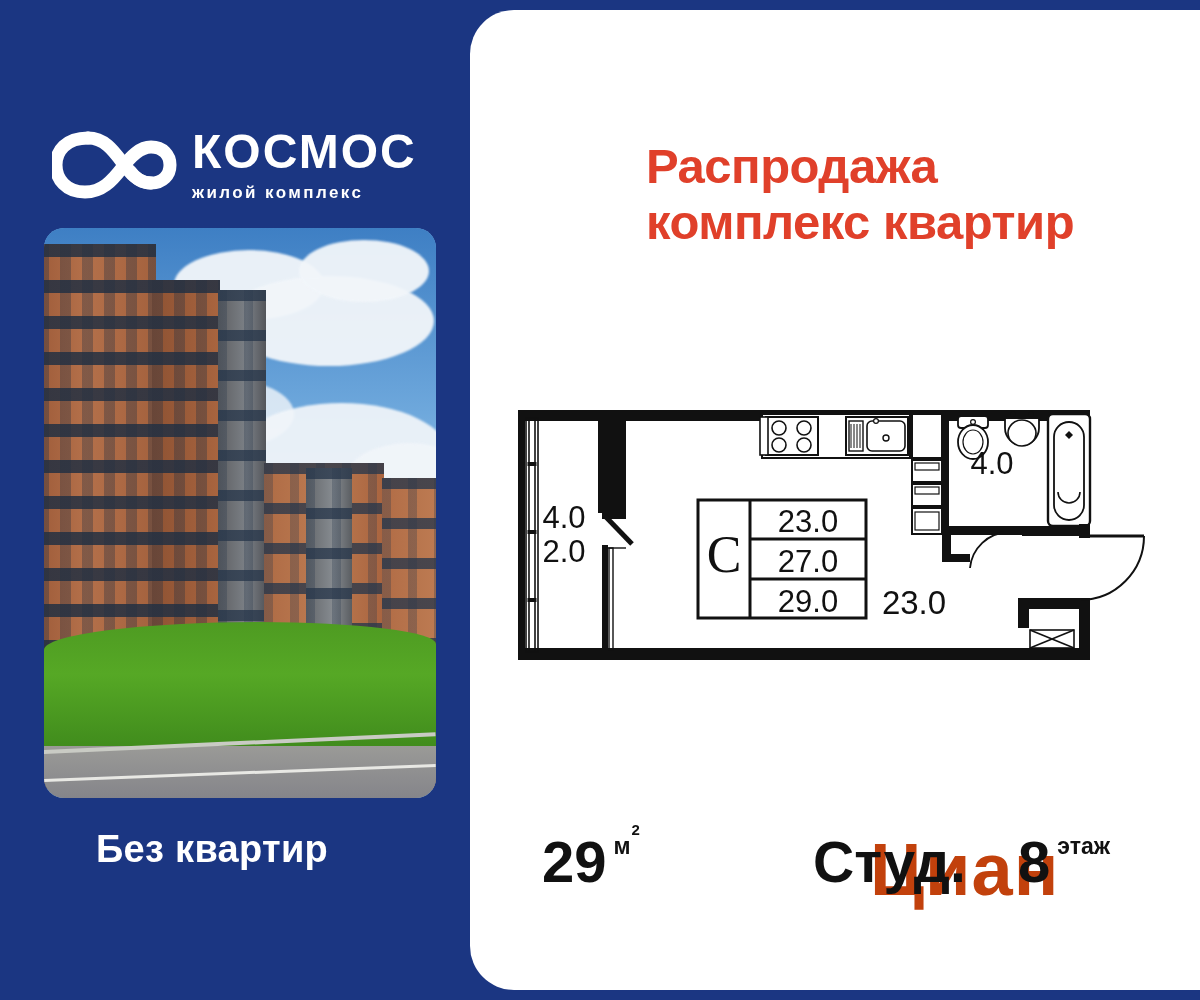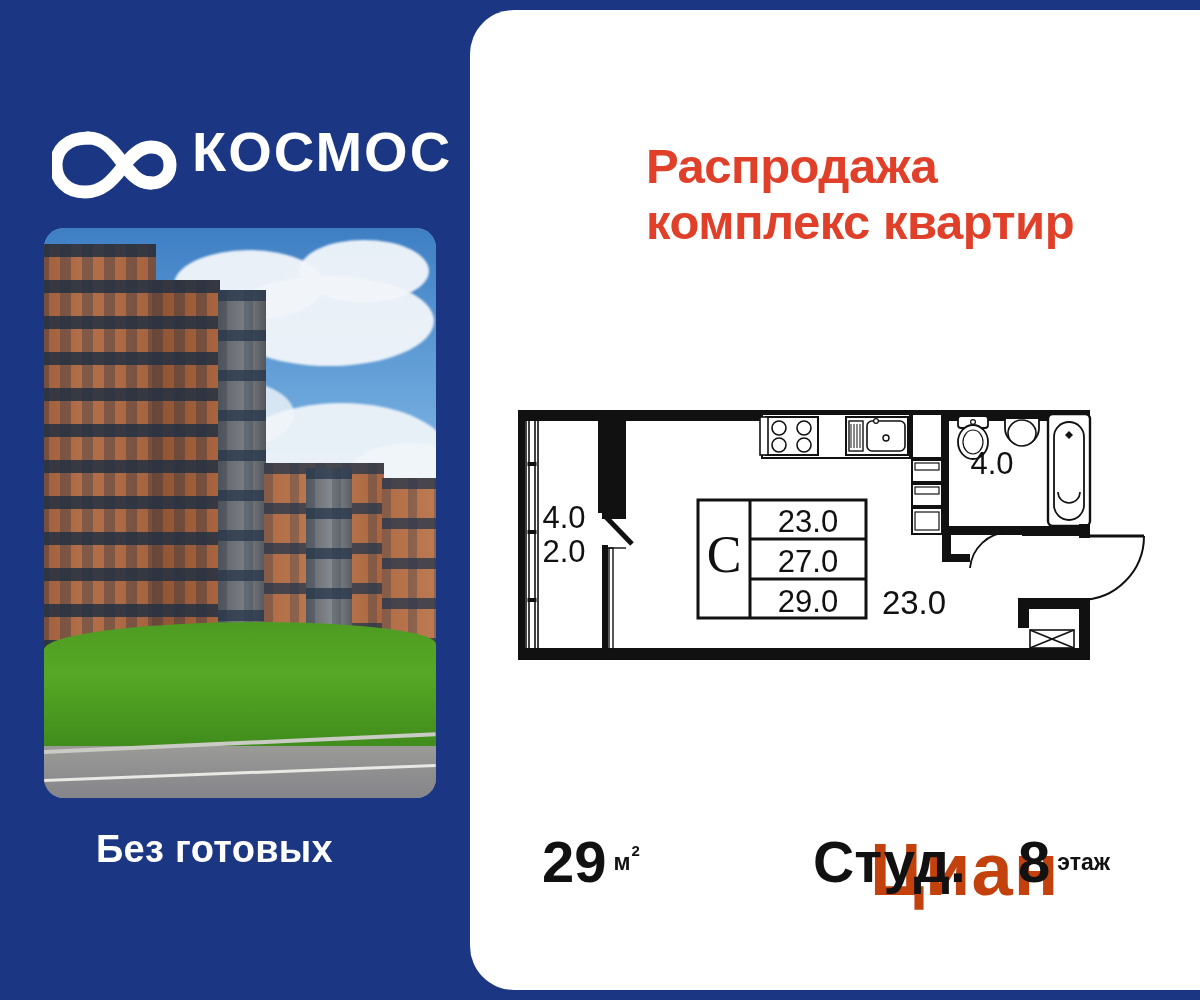--- a/index.html
+++ b/index.html
@@ -20,21 +20,21 @@
   .logo-row{
     position:absolute;left:52px;top:122px;width:400px;height:92px;
   }
   .logo-mark{
     position:absolute;left:0;top:4px;width:126px;height:78px;
   }
   .logo-text{
     position:absolute;left:140px;top:4px;
   }
   .logo-title{
-    color:#ffffff;font-size:56px;font-weight:bold;letter-spacing:2px;
+    color:#ffffff;font-size:48px;font-weight:bold;letter-spacing:2px;
     line-height:52px;white-space:nowrap;
   }
   .logo-sub{
     color:#ffffff;font-size:17px;font-weight:bold;letter-spacing:2.4px;
     line-height:22px;margin-top:4px;white-space:nowrap;
   }
 
   
   .photo{
     position:absolute;left:44px;top:228px;width:392px;height:570px;
@@ -124,21 +124,21 @@
 
   
   .bottom-row{
     position:absolute;left:0;top:805px;width:730px;height:100px;
   }
   .watermark{
     position:absolute;left:400px;top:12px;
     font-size:74px;font-weight:bold;color:#c2410c;letter-spacing:1px;
     user-select:none;
   }
-  .stat{position:absolute;display:flex;align-items:center;}
+  .stat{position:absolute;display:flex;align-items:flex-start;}
   .stat .big{font-size:58px;font-weight:bold;color:#111111;line-height:58px;}
   .stat .small{font-size:23px;font-weight:bold;color:#111111;margin-left:7px;}
   .stat .sup{font-size:15px;font-weight:bold;color:#111111;
     vertical-align:super;position:relative;top:-12px;left:1px;}
   .stat-area{left:72px;top:18px;}
   .stat-rooms{left:300px;top:18px;margin-left:43px;}
   .stat-rooms .big{font-size:57px;}
   .stat-floor{left:548px;top:18px;}
 </style>
 </head>
@@ -150,20 +150,21 @@
 
     <div class="logo-row">
       <svg class="logo-mark" viewBox="0 0 126 78">
         <path d="M36 12 C14 12 4 25 4 39 C4 53 14 66 33 66 C50 66 60 55 70 42
                  C79 30 88 21 99 21 C111 21 118 29 118 39 C118 49 111 57 99 57
                  C90 57 83 52 78 45" fill="none" stroke="#FFFFFF" stroke-width="13" stroke-linecap="round"></path>
         <path d="M36 12 C52 12 61 24 70 36 C78 47 86 57 99 57" fill="none" stroke="#FFFFFF" stroke-width="13" stroke-linecap="round"></path>
       </svg>
       <div class="logo-text">
         <div class="logo-title">КОСМОС</div>
+        <div class="logo-sub">жилой комплекс</div>
       </div>
     </div>
 
     <div class="photo">
       <div class="sky"></div>
       <div class="cloud c1"></div>
       <div class="cloud c2"></div>
       <div class="cloud c3"></div>
       <div class="cloud c4"></div>
       <div class="cloud c5"></div>
@@ -190,21 +191,21 @@
           <div class="win-grid"></div>
         </div>
 
       <div class="grass"></div>
       <div class="road">
         <div class="road-edge"></div>
         <div class="road-line"></div>
       </div>
     </div>
 
-    <div class="left-caption">Без готовых</div>
+    <div class="left-caption">Без квартир</div>
   </div>
 
   <div class="card">
 
     <div class="headline">
       <div>Распродажа</div>
       <div>комплекс квартир</div>
     </div>
 
     <div class="plan-wrap">

